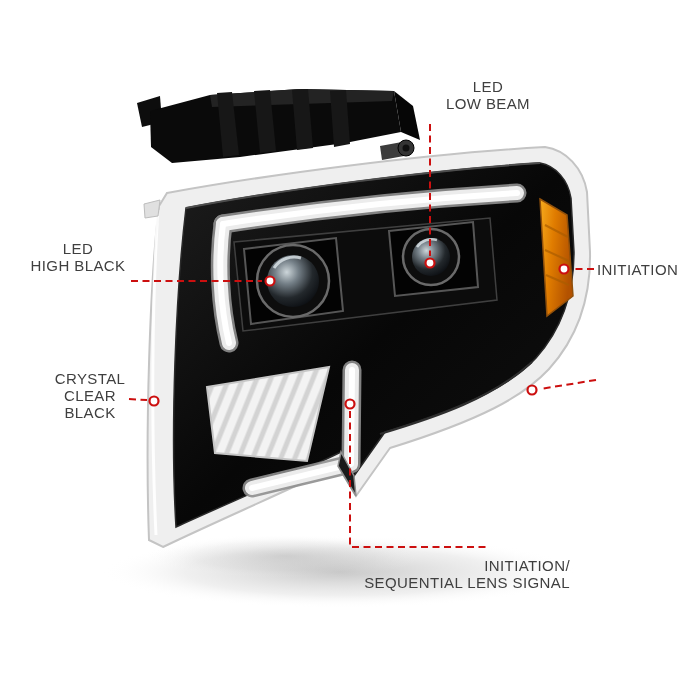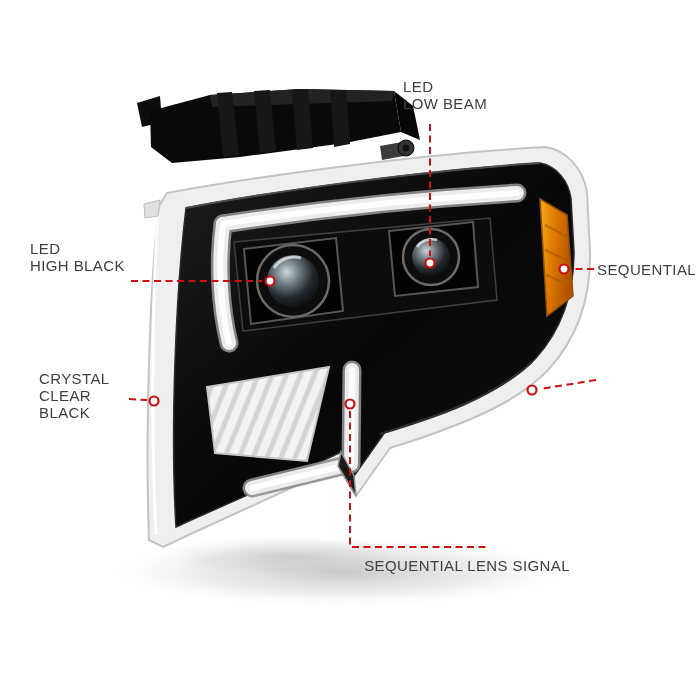--- a/index.html
+++ b/index.html
@@ -5,21 +5,21 @@
   * { margin:0; padding:0; box-sizing:border-box; }
   html,body { width:700px; height:700px; background:var(--background,#fff); }
   body { font-family:"Liberation Sans", sans-serif; }
   .canvas { position:relative; width:700px; height:700px; background:var(--background,#fff); overflow:hidden; }
   .canvas > svg { position:absolute; left:0; top:0; width:700px; height:700px; }
   .callout {
     position:absolute;
     color:var(--label-text,#3f3f3f);
     font-size:15px; line-height:17px; font-weight:400; letter-spacing:.4px;
   }
-  .center { text-align:left; }
+  .center { text-align:center; }
   .right  { text-align:right; }
   .left   { text-align:left; }
   .leader-line { stroke:var(--leader,#cc0f0f); stroke-width:2; stroke-dasharray:7 4.5; fill:none; }
   .leader-dot  { fill:#ffffff; stroke:var(--leader,#cc0f0f); stroke-width:2.2; }
 </style>
 </head>
 <body>
 
 <div class="canvas">
 
@@ -158,26 +158,27 @@
     <div>LED</div>
     <div>LOW BEAM</div>
   </div>
 
   <div class="callout center" style="left:30px; top:240px; width:96px;">
     <div>LED</div>
     <div>HIGH BLACK</div>
   </div>
 
   <div class="callout left" style="left:597px; top:261px; width:100px;">
-    <div>SEQUENTIAL</div>
+    <div>INITIATION</div>
   </div>
 
   <div class="callout center" style="left:24px; top:370px; width:102px;margin-left:15px;">
     <div>CRYSTAL</div>
     <div>CLEAR BLACK</div>
   </div>
 
 
   <div class="callout right" style="left:340px; top:557px; width:230px;">
+    <div>INITIATION/</div>
     <div>SEQUENTIAL LENS SIGNAL</div>
   </div>
 
 </div>
 
 </body></html>

